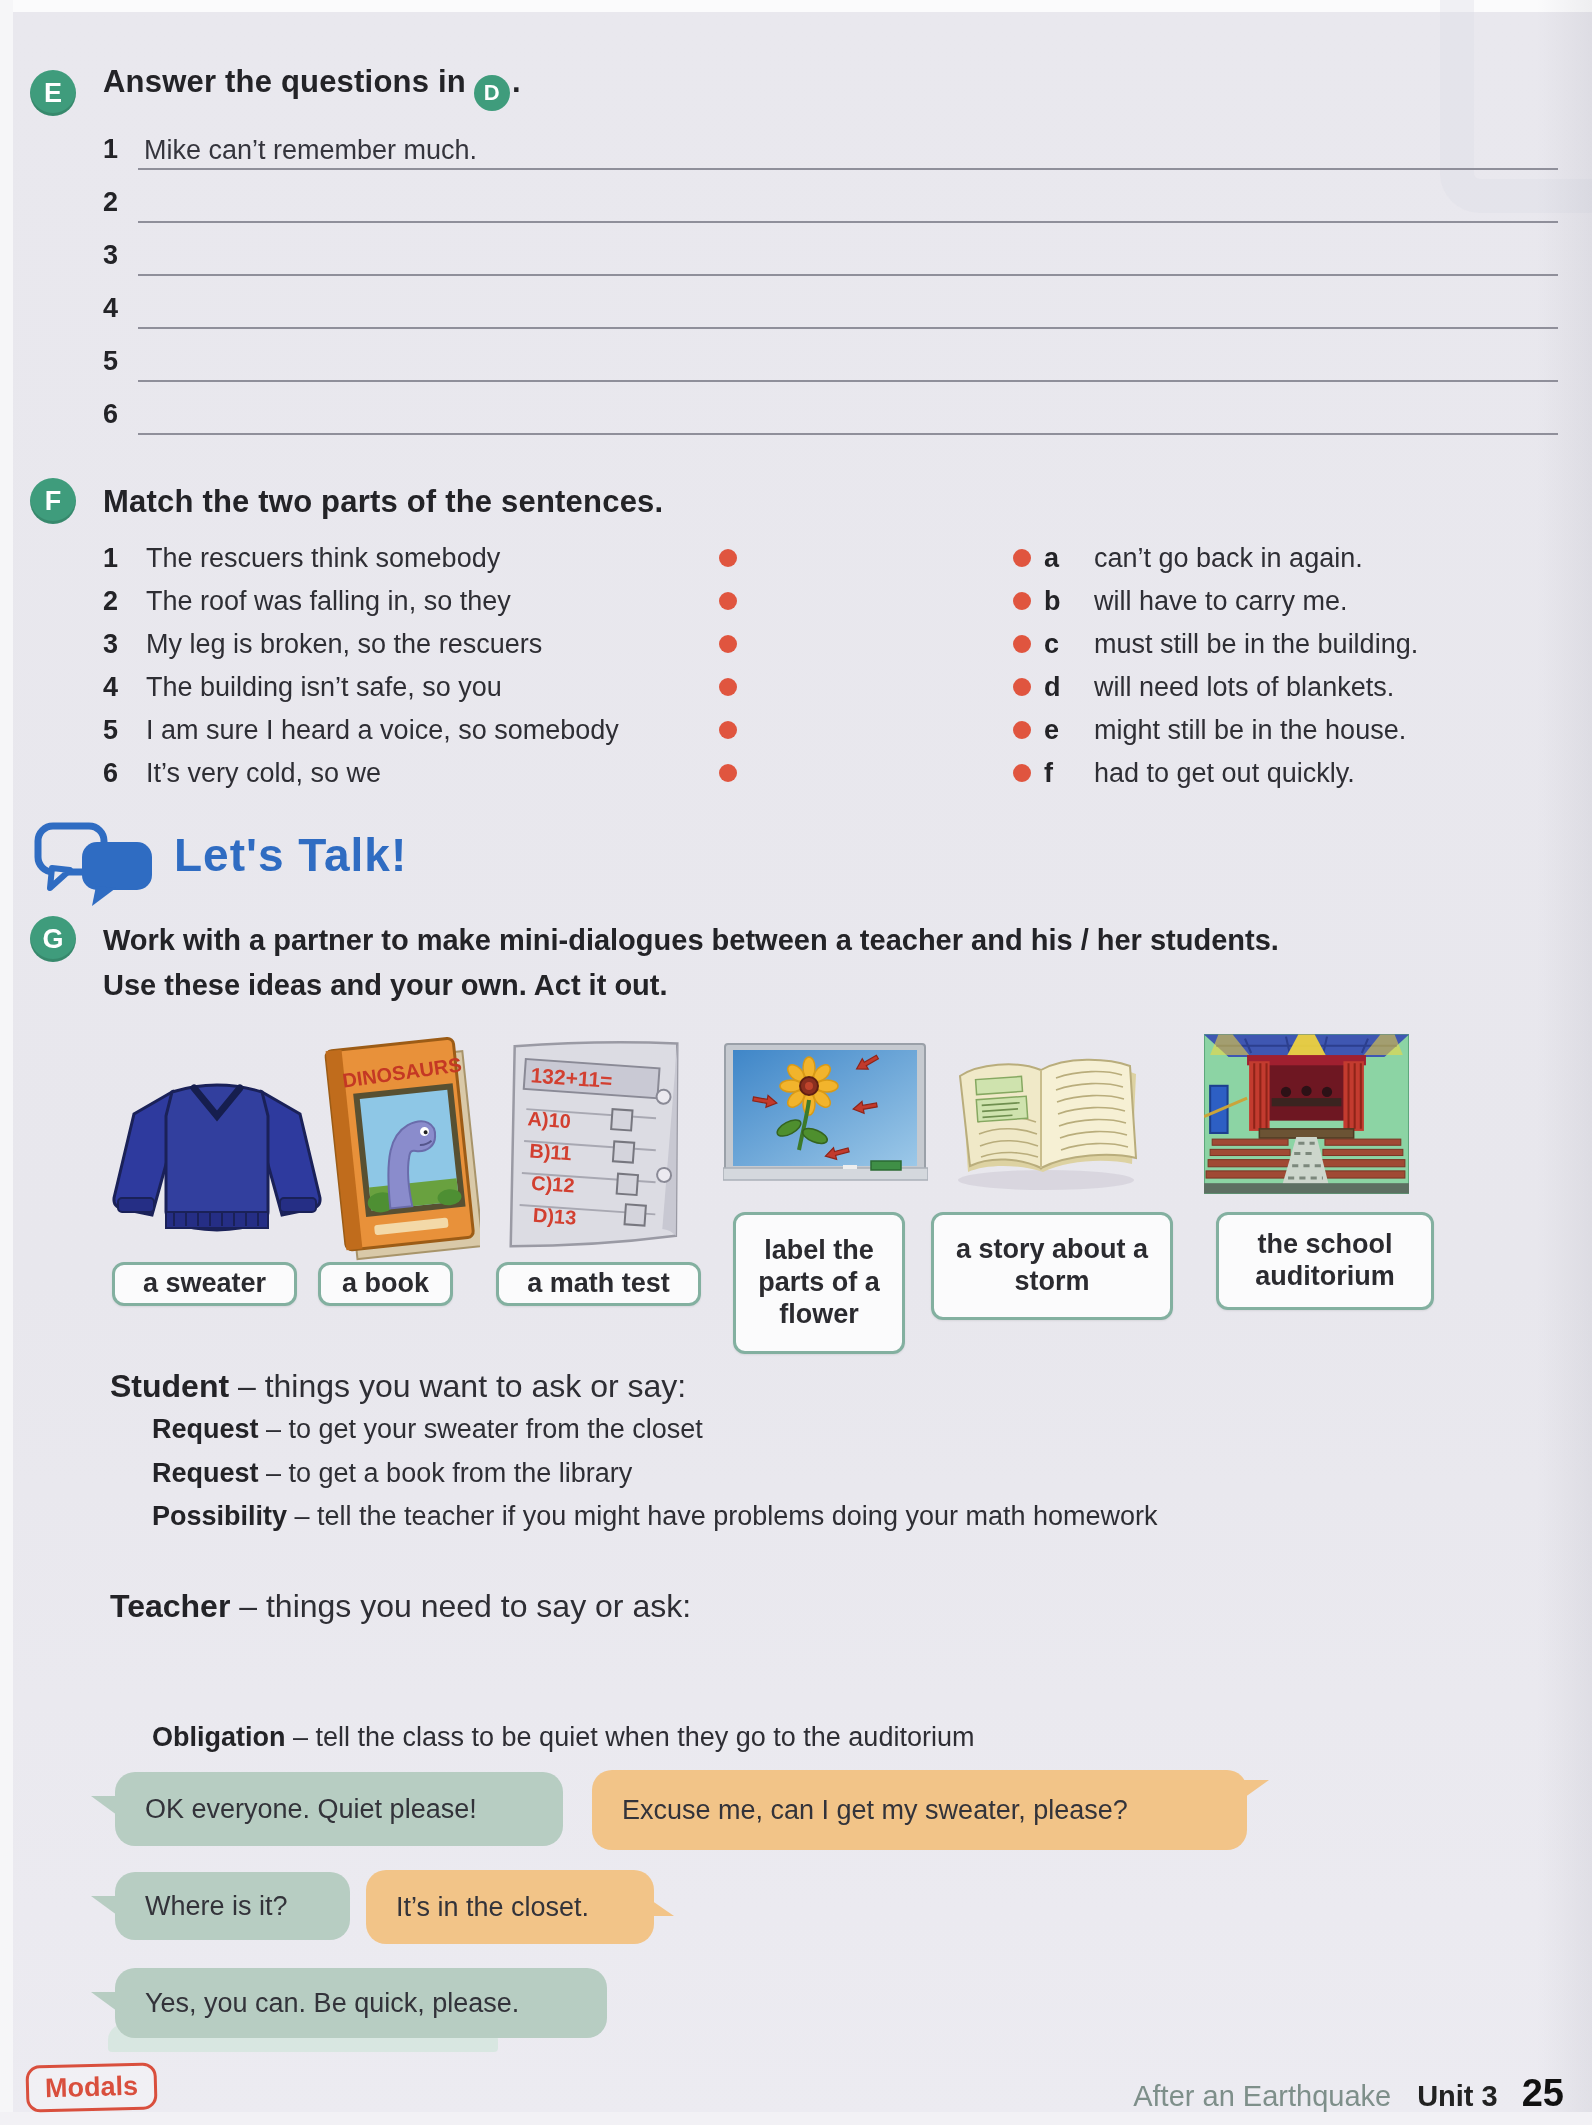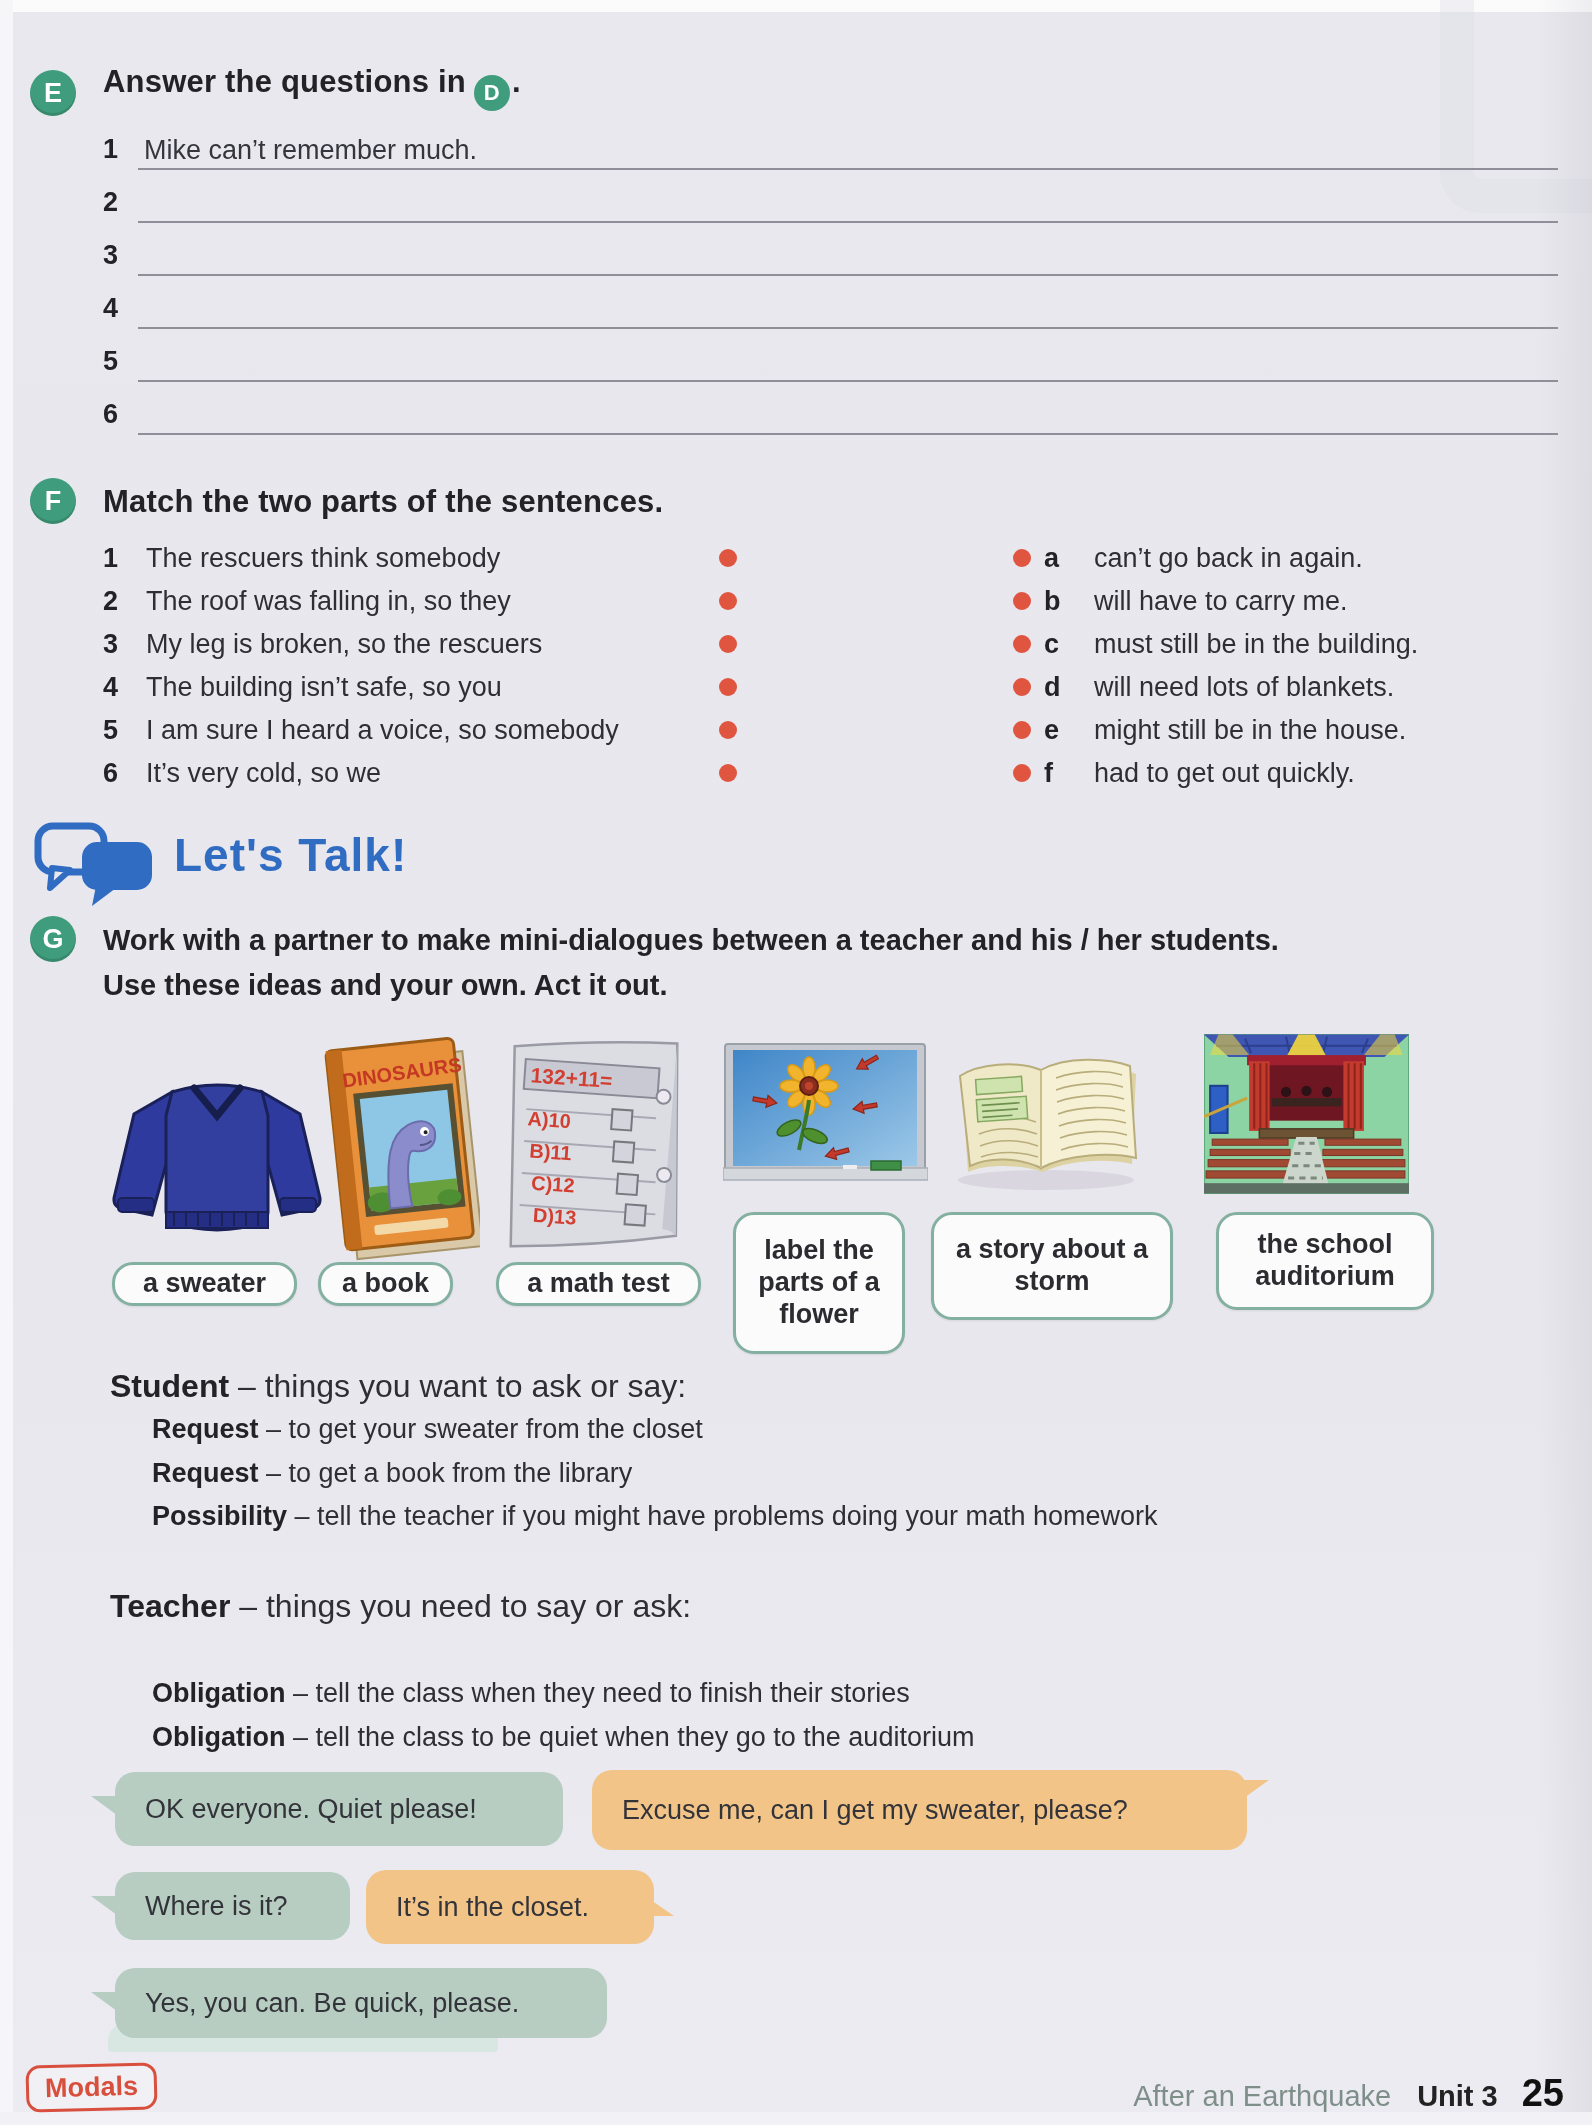--- a/index.html
+++ b/index.html
@@ -41,21 +41,21 @@
   .dot-right{left:1013px;}
   .f-letter{position:absolute;left:1044px;font-weight:bold;color:#232327;}
   .f-right-text{position:absolute;left:1094px;color:#2e2e34;white-space:nowrap;}
 
   .lets-talk-title{position:absolute;left:174px;top:828px;font-size:46px;font-weight:bold;color:#2f6cc2;
     letter-spacing:1px;}
   .g-title{position:absolute;left:103px;top:918px;width:1420px;font-size:29px;font-weight:bold;
     color:#232327;line-height:45px;}
 
   .illu{position:absolute;}
-  .pill{position:absolute;border:3px solid #83b0a0;border-radius:21px;background:#fbfbfc;
+  .pill{position:absolute;border:3px solid #83b0a0;border-radius:12px;background:#fbfbfc;
     box-shadow:0 1px 2px rgba(0,0,0,.08);display:flex;align-items:center;justify-content:center;
     font-size:27px;font-weight:bold;color:#2b2b30;text-align:center;line-height:1.18;padding:4px 10px;box-sizing:border-box;}
 
   .idea-head{position:absolute;left:110px;font-size:32px;color:#2e2e34;}
   .idea-item{position:absolute;left:152px;font-size:27px;color:#2e2e34;}
   .b{font-weight:bold;color:#232327;}
 
   .bubble{position:absolute;border-radius:20px;display:flex;align-items:center;
     font-size:27px;color:#33333a;padding:8px 30px;box-sizing:border-box;}
   .bub-green{background:#b7cdc2;}
@@ -331,21 +331,20 @@
   <div class="pill" style="left:733px;top:1212px;width:172px;height:142px;">label the parts of a flower</div>
   <div class="pill" style="left:931px;top:1212px;width:242px;height:108px;">a story about a storm</div>
   <div class="pill" style="left:1216px;top:1212px;width:218px;height:98px;">the school auditorium</div>
 
   <div class="idea-head" style="top:1368px;"><span class="b">Student</span><span> – things you want to ask or say:</span></div>
   <div class="idea-item" style="top:1414px;"><span class="b">Request</span><span> – to get your sweater from the closet</span></div>
   <div class="idea-item" style="top:1458px;"><span class="b">Request</span><span> – to get a book from the library</span></div>
   <div class="idea-item" style="top:1501px;"><span class="b">Possibility</span><span> – tell the teacher if you might have problems doing your math homework</span></div>
 
   <div class="idea-head" style="top:1588px;"><span class="b">Teacher</span><span> – things you need to say or ask:</span></div>
-  <div class="idea-item" style="top:1678px;"><span class="b">Obligation</span><span> – tell the class when they need to finish their stories</span></div>
   <div class="idea-item" style="top:1722px;"><span class="b">Obligation</span><span> – tell the class to be quiet when they go to the auditorium</span></div>
 
   <div class="bubble bub-green" style="left:115px;top:1772px;width:448px;height:74px;">
       <span>OK everyone. Quiet please!</span>
     </div>
   <div class="bubble bub-orange tail-right-up" style="left:592px;top:1770px;width:655px;height:80px;">
       <span>Excuse me, can I get my sweater, please?</span>
     </div>
   <div class="bubble bub-green" style="left:115px;top:1872px;width:235px;height:68px;">
       <span>Where is it?</span>

